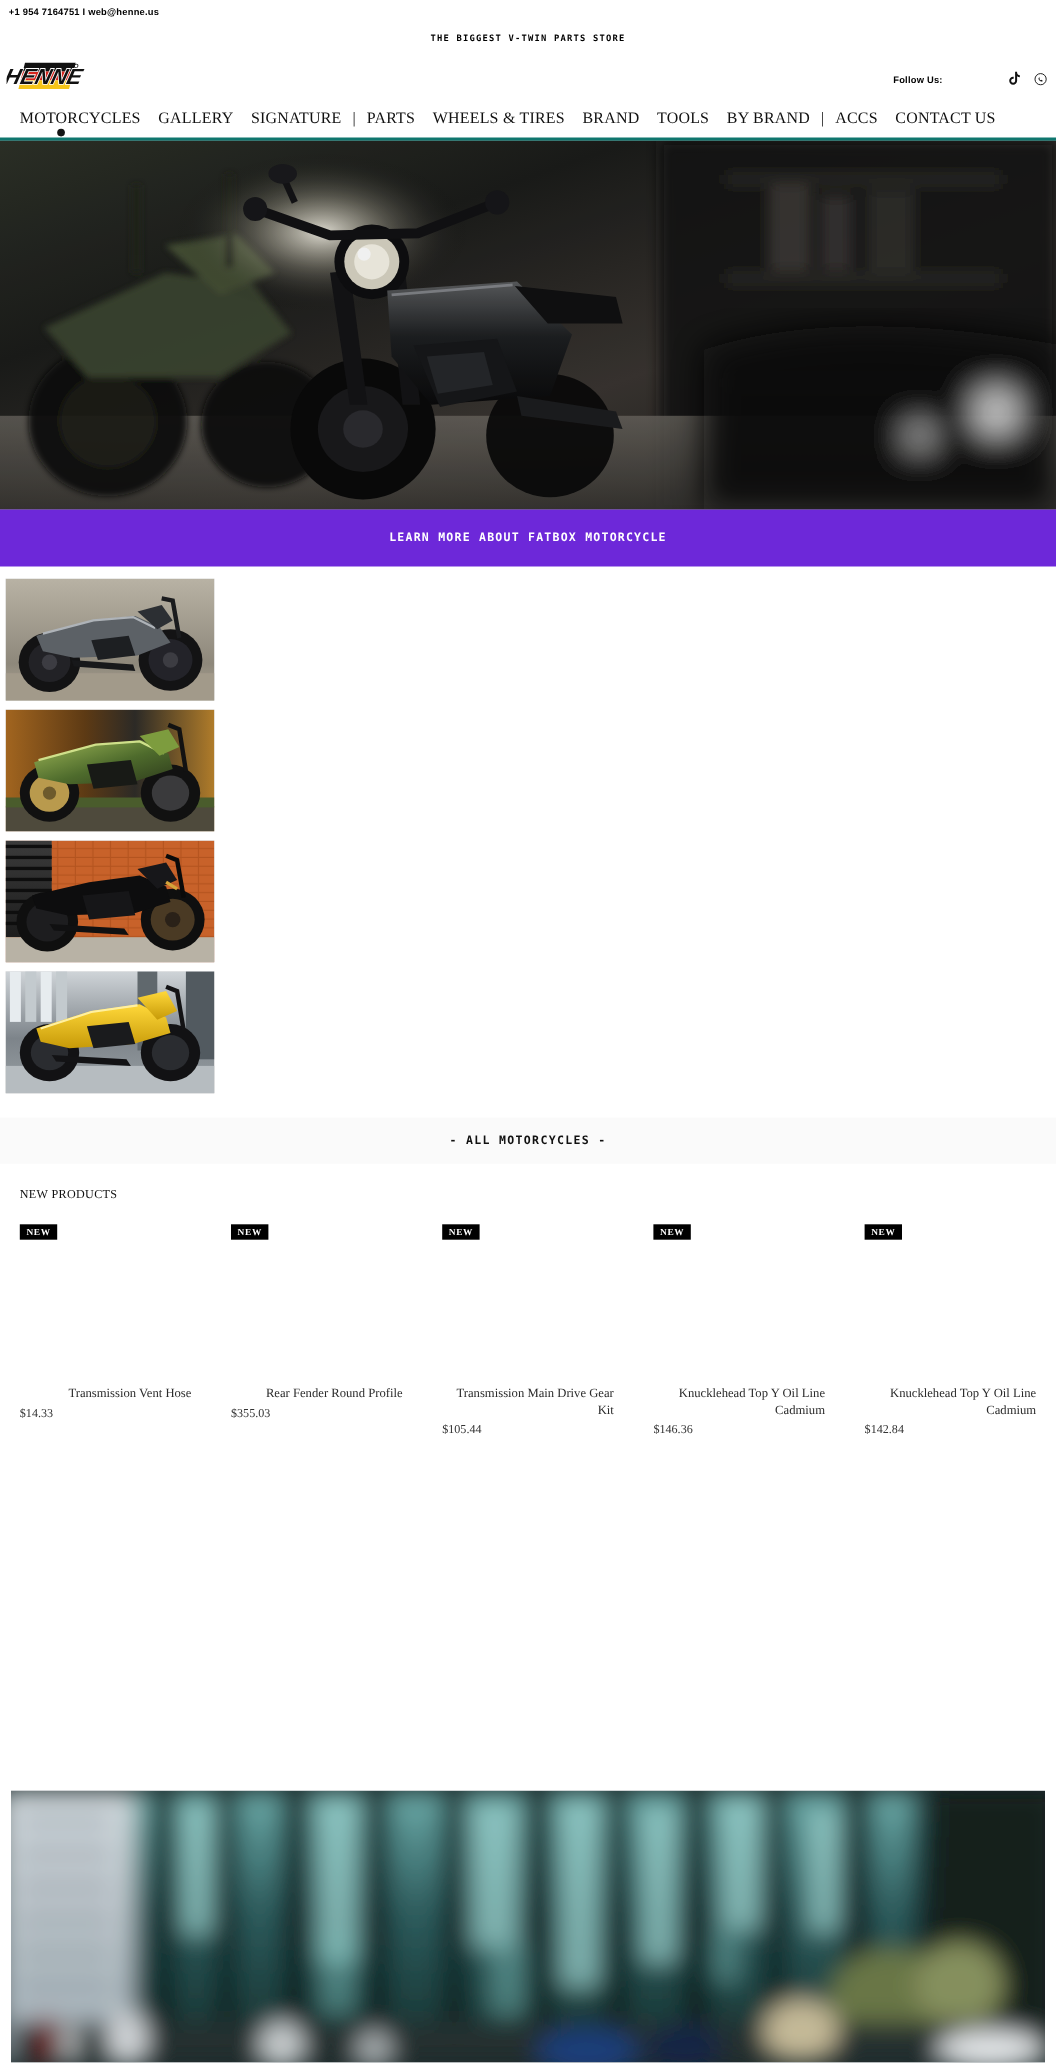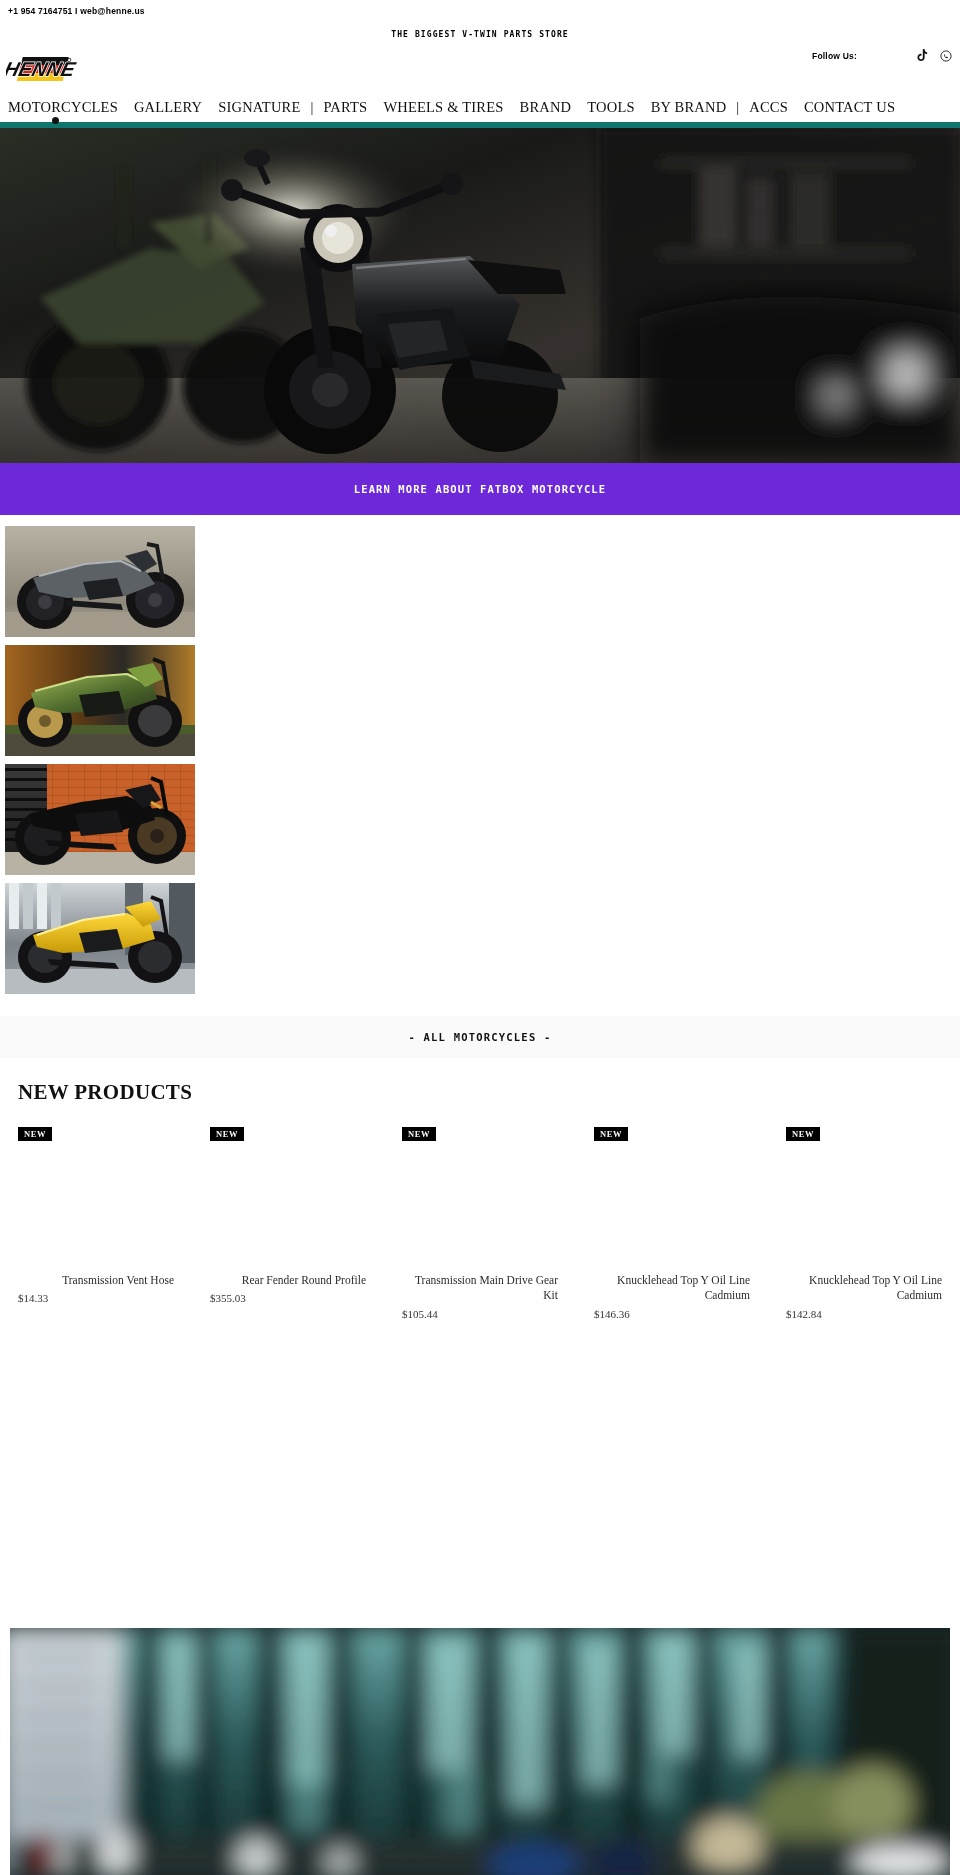--- a/index.html
+++ b/index.html
@@ -57,21 +57,21 @@
     top: 6px;
     width: 74px;
     height: 36px;
   }
   
   .logo-svg { display: block; }
 
   .follow-wrap {
     position: absolute;
     right: 8px;
-    top: 3px;
+    top: 19px;
     display: flex;
     align-items: center;
     gap: 0;
   }
   .follow-label {
     font-size: 8.5px;
     font-weight: bold;
     letter-spacing: 0.2px;
     color: #000;
     margin-right: 60px;
@@ -80,24 +80,25 @@
     display: flex;
     align-items: center;
     gap: 12px;
   }
   .social svg { display: block; }
 
   
   .nav {
     position: relative;
     height: 36px;
+    padding-left: 10px;
     display: flex;
     align-items: center;
     gap: 0;
-    border-bottom: 6px solid #0f766e;
+    border-bottom: 3px solid #0f766e;
   }
   .nav-item {
     font-family: "Liberation Serif", serif;
     font-size: 14.5px;
     letter-spacing: 0.2px;
     color: #111;
     padding: 0 8px;
     white-space: nowrap;
     cursor: pointer;
   }
@@ -175,22 +176,22 @@
     font-family: "DejaVu Sans Mono", monospace;
     font-size: 10.5px;
     font-weight: bold;
     letter-spacing: 1.2px;
     color: #111;
   }
 
   
   .section-title {
     font-family: "Liberation Serif", serif;
-    font-weight: bold;
-    font-size: 21px;
+    font-weight: normal;
+    font-size: 11px;
     letter-spacing: 0.3px;
     color: #111;
     padding: 22px 0 0 18px;
   }
   .products {
     display: flex;
     padding: 18px 0 0 0;
     width: 889px;
   }
   .product {

